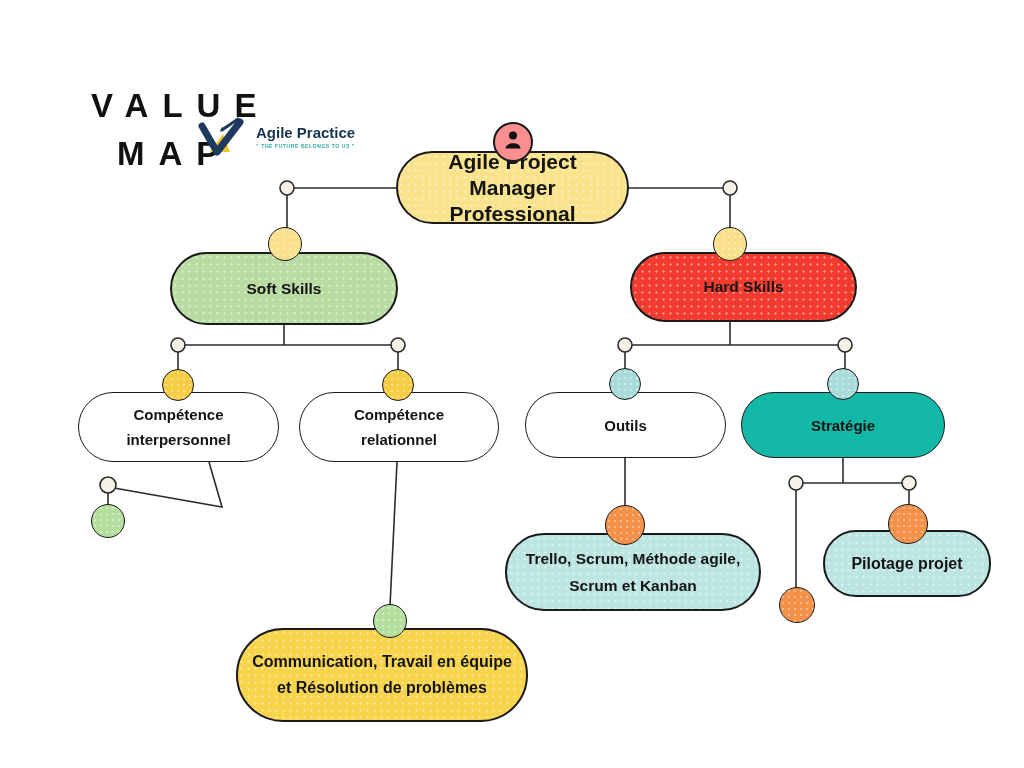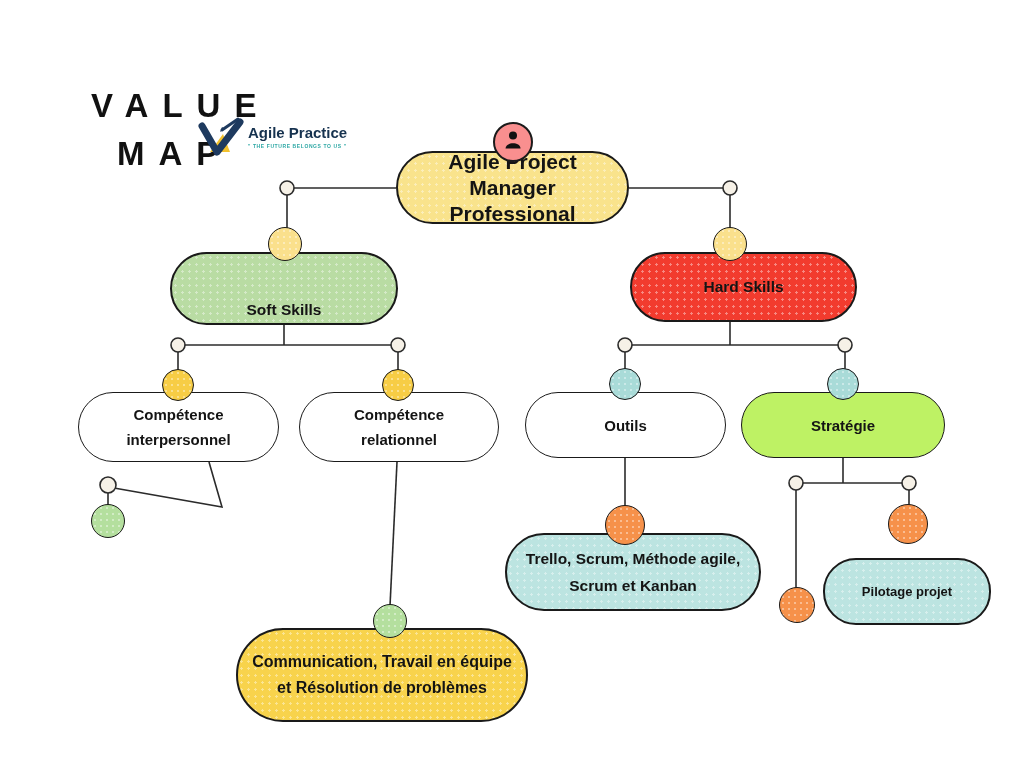--- a/index.html
+++ b/index.html
@@ -7,46 +7,46 @@
     position:relative;width:1024px;height:768px;background:#ffffff;
     font-family:"Liberation Sans",sans-serif;overflow:hidden;
   }
   
   .value-map{
     position:absolute;left:91px;top:82px;z-index:5;
     color:#111;font-weight:800;font-size:33px;letter-spacing:14px;line-height:48px;
   }
   .value-map .line2{padding-left:26px;}
   .logo{
-    position:absolute;left:198px;top:114px;z-index:5;display:flex;align-items:center;gap:4px;
+    position:absolute;left:198px;top:114px;z-index:5;display:flex;align-items:center;gap:12px;text-align:center;
   }
   .logo-text .name{color:#16324F;font-weight:800;font-size:15px;line-height:16px;}
   .logo-text .tagline{color:#2FA8A5;font-weight:700;font-size:5px;letter-spacing:0.6px;margin-top:2px;}
   
   svg.wires{position:absolute;left:0;top:0;z-index:1;}
   
   .pill{
     position:absolute;z-index:2;display:flex;flex-direction:column;align-items:center;justify-content:center;
     text-align:center;font-weight:700;color:#141414;border:2px solid #1a1a1a;box-sizing:border-box;
     padding:4px 14px;
     background-image:radial-gradient(rgba(255,255,255,0.4) 1px, transparent 1.3px);
     background-size:7px 7px;
   }
   .pill.white{border-width:1.5px;background-image:none;}
   .n-root{left:396px;top:151px;width:233px;height:73px;border-radius:37px;background-color:#F9E38C;font-size:21px;line-height:26px;}
-  .n-soft{left:170px;top:252px;width:228px;height:73px;border-radius:37px;background-color:#B9DCA3;font-size:15.5px;justify-content:flex-end;}
+  .n-soft{left:170px;top:252px;width:228px;height:73px;border-radius:37px;background-color:#B9DCA3;font-size:15.5px;}
   .n-hard{left:630px;top:252px;width:227px;height:70px;border-radius:35px;background-color:#F23B2E;font-size:15.5px;}
   .n-ci{left:78px;top:392px;width:201px;height:70px;border-radius:35px;background-color:#ffffff;font-size:15px;line-height:25px;}
   .n-cr{left:299px;top:392px;width:200px;height:70px;border-radius:35px;background-color:#ffffff;font-size:15px;line-height:25px;}
   .n-outils{left:525px;top:392px;width:201px;height:66px;border-radius:33px;background-color:#ffffff;font-size:15px;}
-  .n-strategie{left:741px;top:392px;width:204px;height:66px;border-radius:33px;background-color:#bef264;font-size:15px;}
+  .n-strategie{left:741px;top:392px;width:204px;height:66px;border-radius:33px;background-color:#14b8a6;font-size:15px;}
   .n-leadership{left:30px;top:520px;width:262px;height:82px;border-radius:41px;background-color:#F8D34C;font-size:16px;line-height:26px;}
   .n-communication{left:236px;top:628px;width:292px;height:94px;border-radius:47px;background-color:#F8D34C;font-size:16px;line-height:26px;}
   .n-trello{left:505px;top:533px;width:256px;height:78px;border-radius:39px;background-color:#BCE4E1;font-size:15.5px;line-height:27px;}
-  .n-pilotage{left:823px;top:558px;width:168px;height:67px;border-radius:33px;background-color:#BCE4E1;font-size:13px;}
+  .n-pilotage{left:823px;top:530px;width:168px;height:67px;border-radius:33px;background-color:#BCE4E1;font-size:16px;}
   .n-gestion{left:695px;top:612px;width:233px;height:83px;border-radius:41px;background-color:#BCE4E1;}
   .n-gestion .t1{font-size:16.5px;line-height:22px;}
   .n-gestion .t2{font-size:11.5px;line-height:15px;margin-top:2px;}
   
   .dot{
     position:absolute;z-index:3;border:1.8px solid #1a1a1a;border-radius:50%;box-sizing:border-box;
     background-image:radial-gradient(rgba(255,255,255,0.4) 1px, transparent 1.3px);background-size:6px 6px;
   }
   .d-soft{left:268px;top:227px;width:34px;height:34px;background-color:#FAE08C;}
   .d-hard{left:713px;top:227px;width:34px;height:34px;background-color:#FAE08C;}

